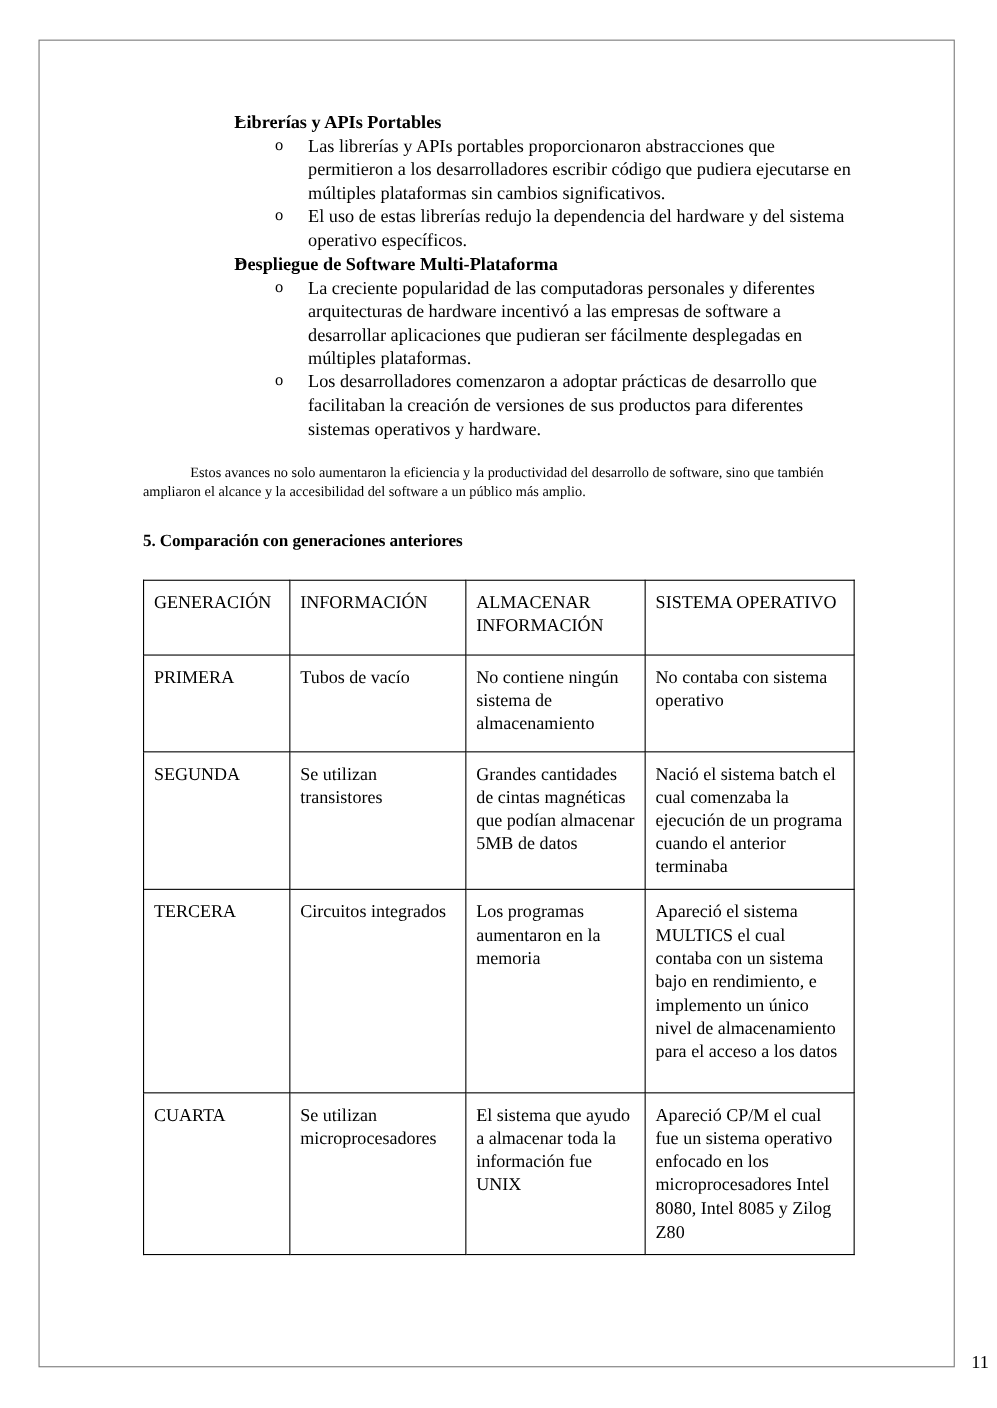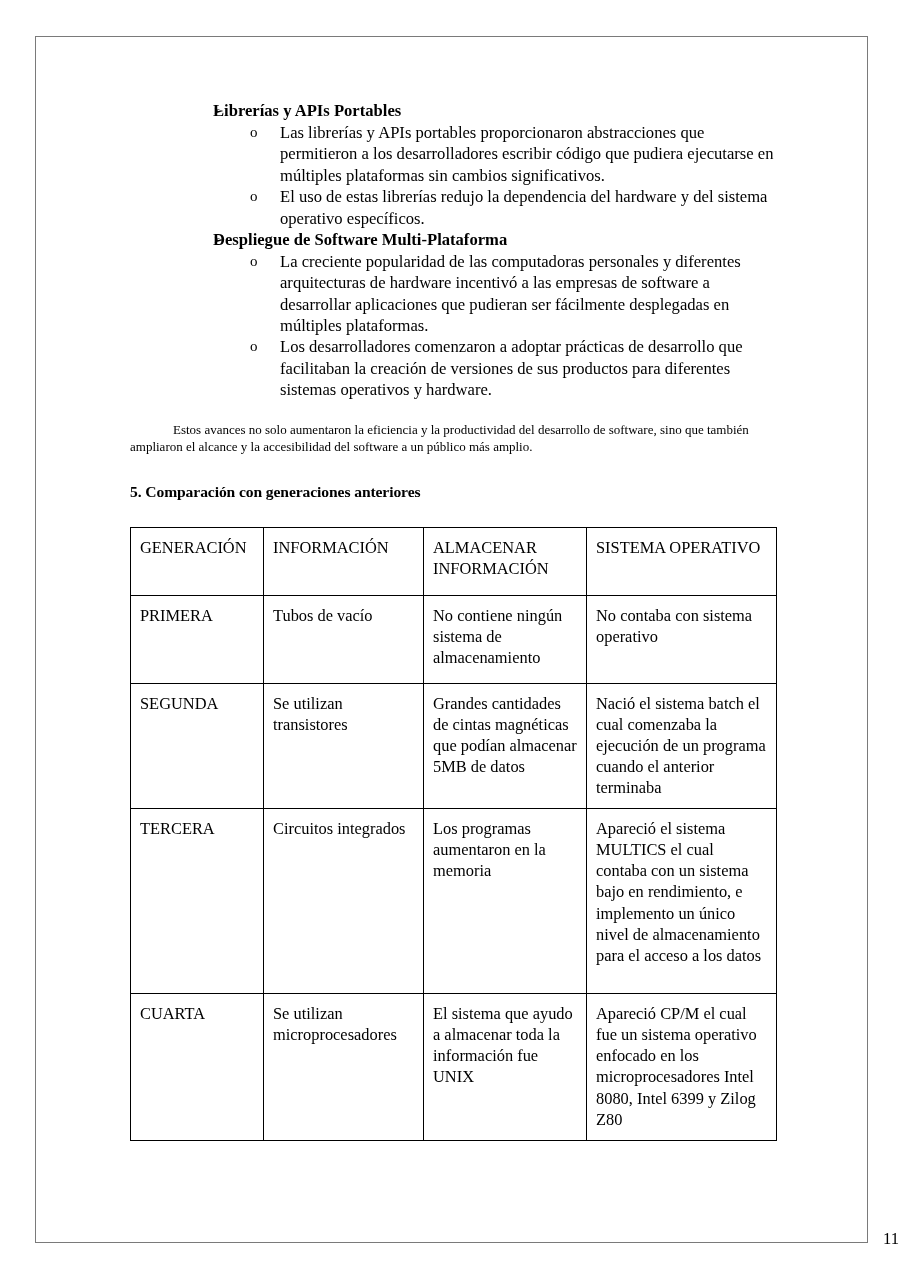--- a/index.html
+++ b/index.html
@@ -227,21 +227,21 @@
         <tr class="r-tercera">
           <td>TERCERA</td>
           <td>Circuitos integrados</td>
           <td>Los programas aumentaron en la memoria</td>
           <td>Apareció el sistema MULTICS el cual contaba con un sistema bajo en rendimiento, e implemento un único nivel de almacenamiento para el acceso a los datos</td>
         </tr>
         <tr class="r-cuarta">
           <td>CUARTA</td>
           <td>Se utilizan microprocesadores</td>
           <td>El sistema que ayudo a almacenar toda la información fue UNIX</td>
-          <td class="small-note">Apareció CP/M el cual fue un sistema operativo enfocado en los microprocesadores Intel 8080, Intel 6399 y Zilog Z80</td>
+          <td class="small-note">Apareció CP/M el cual fue un sistema operativo enfocado en los microprocesadores Intel 8080, Intel 8085 y Zilog Z80</td>
         </tr>
       </tbody>
     </table>
 
   </div>
 
   <div id="footer-pagenum">
     <span>11</span>
   </div>
 </div>

